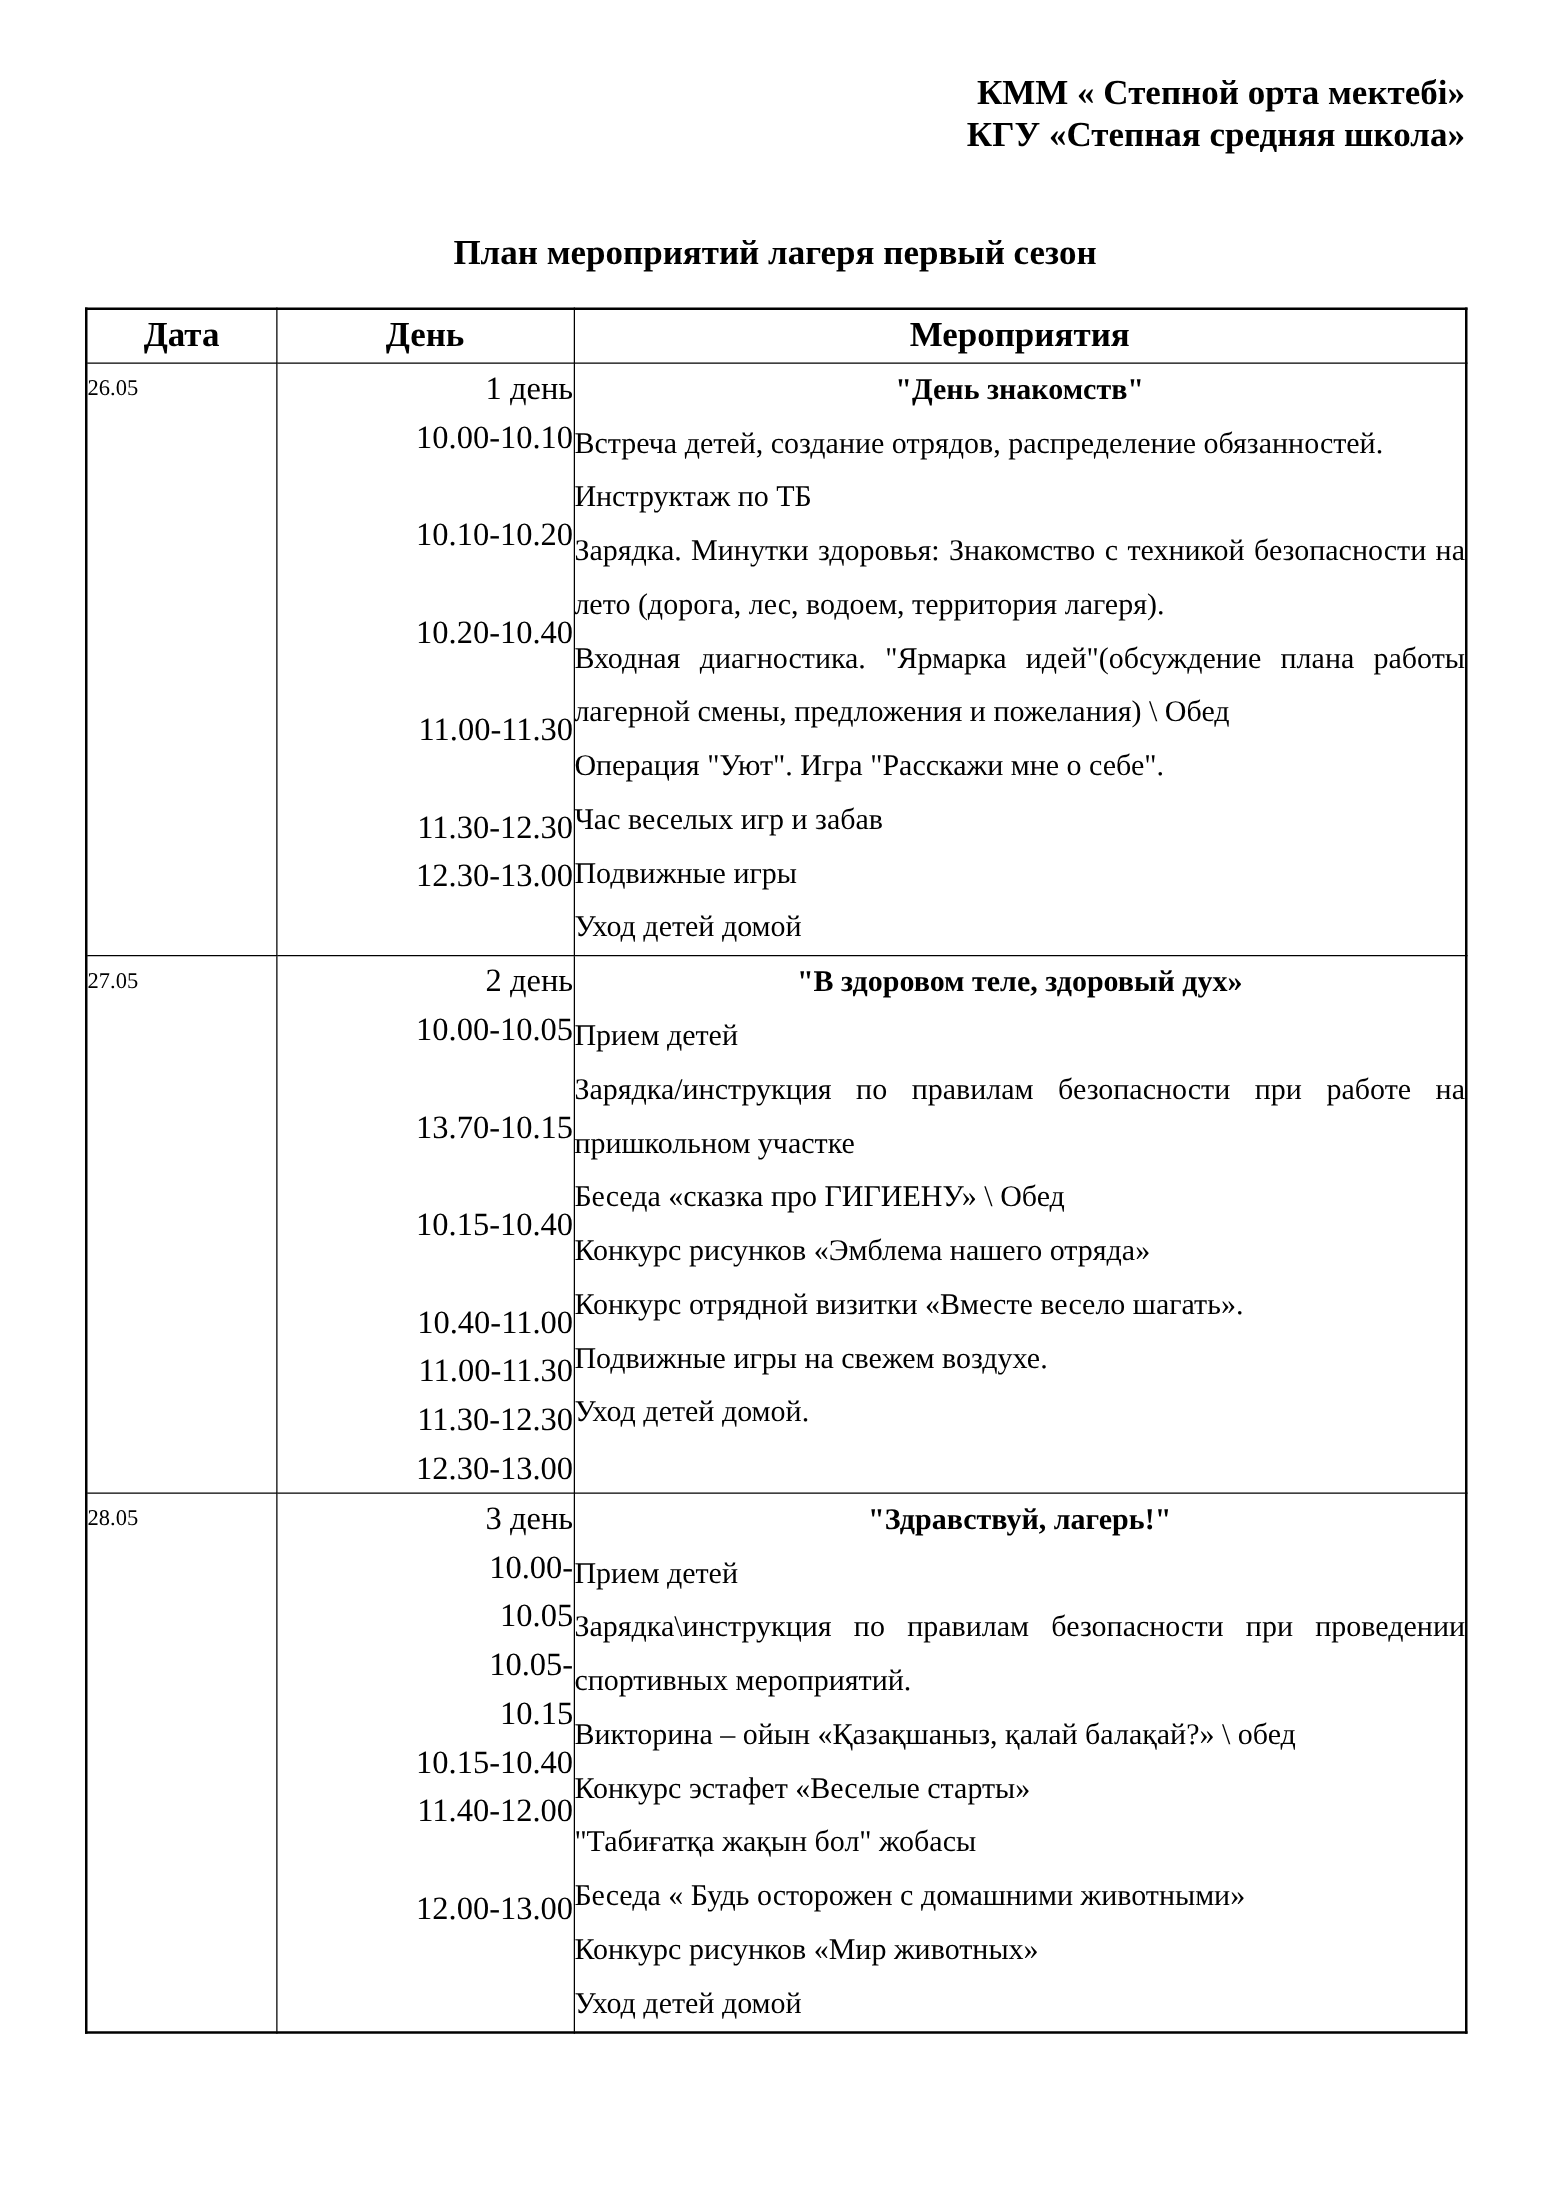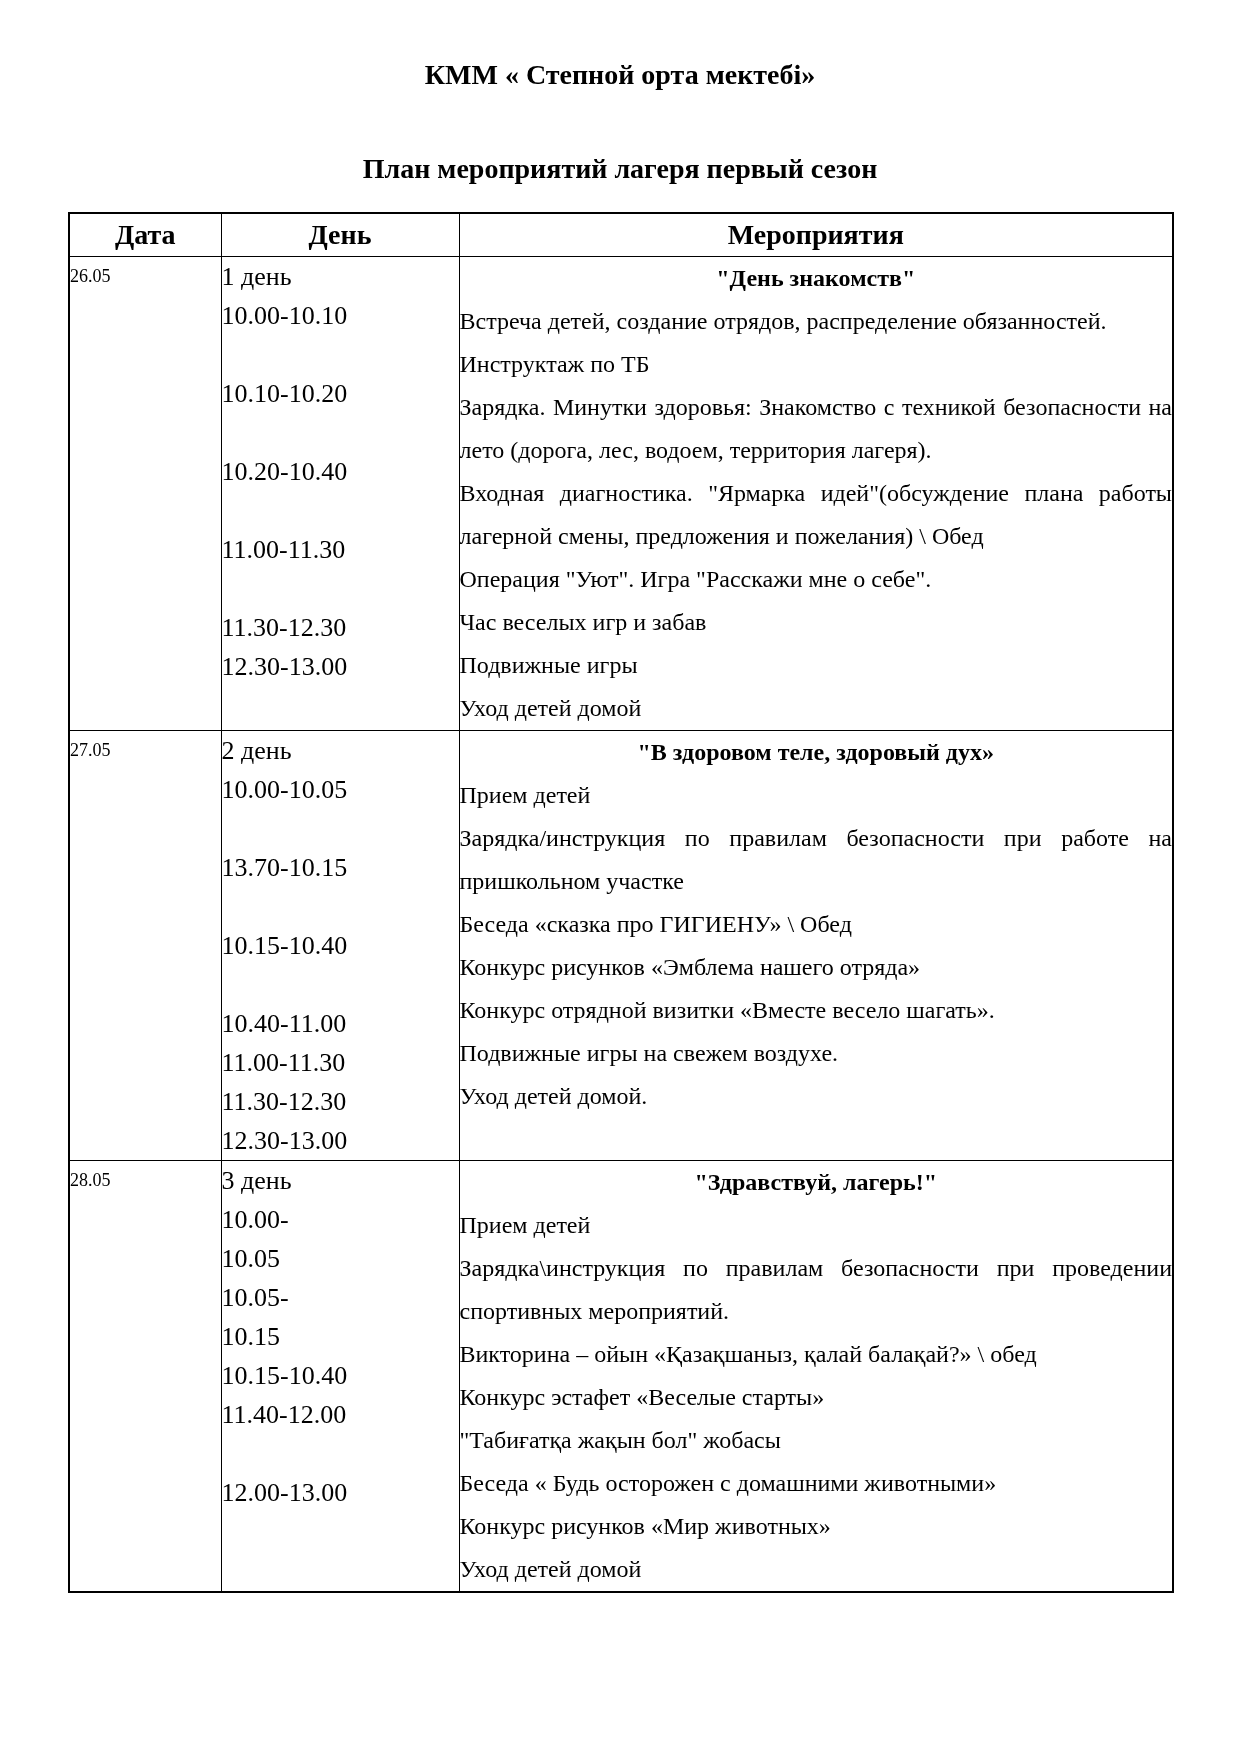--- a/index.html
+++ b/index.html
@@ -11,21 +11,21 @@
     overflow: hidden;
     font-family: "Liberation Serif", "DejaVu Serif", serif;
     color: #000000;
   }
   .page {
     width: 1104px;
     margin: 0 auto;
     padding-top: 58px;
   }
   .doc-title {
-    text-align: center;
+    text-align: right;
     font-weight: bold;
     font-size: 28px;
     line-height: 34px;
   }
   .doc-subtitle {
     text-align: center;
     font-weight: bold;
     font-size: 28px;
     line-height: 34px;
     margin-top: 60px;
@@ -49,21 +49,21 @@
     text-align: center;
     height: 42px;
     line-height: 42px;
   }
   td.date-cell {
     text-align: left;
     font-size: 18px;
     line-height: 39px;
   }
   td.day-cell {
-    text-align: left;
+    text-align: right;
     font-size: 26px;
     line-height: 39px;
   }
   .day-line { height: 39px; }
   td.events-cell {
     padding: 0 8px 0 10px;
     font-size: 24px;
     line-height: 43px;
   }
   .ev-title {
@@ -75,20 +75,21 @@
     text-align: justify;
     line-height: 43px;
   }
 </style>
 </head>
 <body>
 
 <div class="page">
   <div class="doc-title">
     <div>КММ « Степной орта мектебі»</div>
+    <div>КГУ «Степная средняя школа»</div>
   </div>
   <div class="doc-subtitle">
     <div>План мероприятий лагеря первый  сезон</div>
   </div>
 
   <table class="schedule">
     <colgroup>
       <col style="width:152px">
       <col style="width:238px">
       <col style="width:714px">

